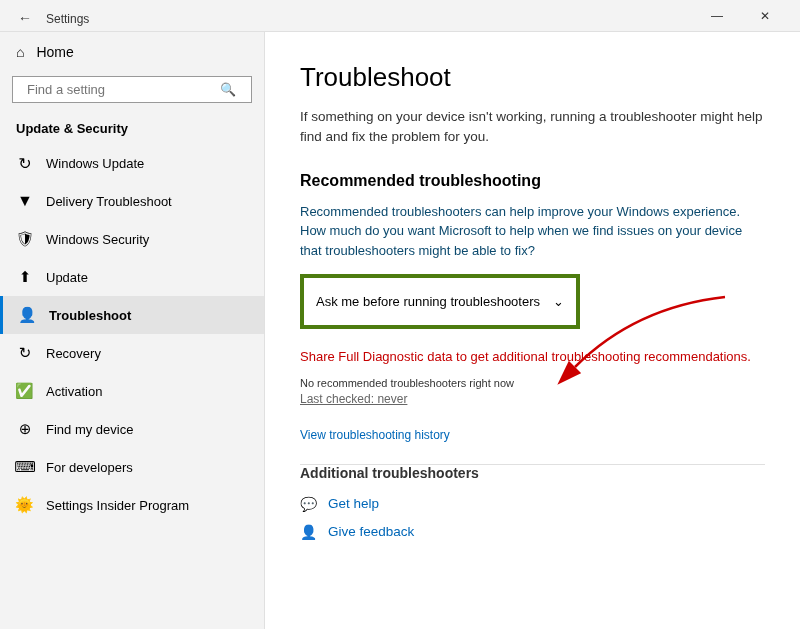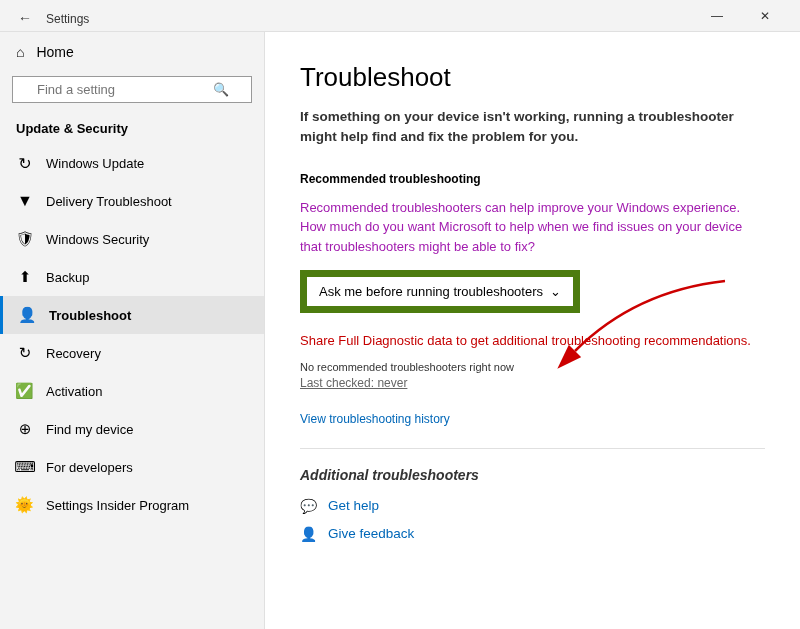--- a/index.html
+++ b/index.html
@@ -87,21 +87,21 @@
       font-size: 14px;
       color: #000;
     }
 
     .sidebar-search {
       margin: 4px 12px 12px 12px;
       display: flex;
       align-items: flex-start;
       border: 1px solid #999;
       background: white;
-      padding: 5px 24px;
+      padding: 5px 14px;
     }
     .sidebar-search input {
       border: none;
       outline: none;
       flex: 1;
       font-size: 13px;
       background: transparent;
     }
     .sidebar-search .search-icon {
       color: #666;
@@ -152,44 +152,43 @@
       font-weight: 300;
       color: #000;
       margin-bottom: 14px;
     }
 
     .page-desc {
       font-size: 13.5px;
       color: #333;
       line-height: 1.5;
       margin-bottom: 24px;
-      font-weight: bold;
     }
 
     .section-title {
-      font-size: 12px;
+      font-size: 16px;
       font-weight: 600;
       color: #000;
       margin-bottom: 12px;
     }
 
     .section-desc {
       font-size: 13px;
-      color: #a21caf;
+      color: #0c4a6e;
       line-height: 1.5;
       margin-bottom: 14px;
     }
 
     .dropdown-btn {
       display: flex;
       align-items: center;
       justify-content: space-between;
-      border: 7px solid #4d7c0f;
+      border: 4px solid #4d7c0f;
       background: white;
-      padding: 7px 12px;
+      padding: 16px 12px;
       font-size: 13px;
       cursor: pointer;
       min-width: 280px;
       margin-bottom: 18px;
     }
 
     .link-red {
       color: #c50000;
       font-size: 13px;
       cursor: pointer;
@@ -220,22 +219,20 @@
       display: block;
       margin-bottom: 22px;
     }
 
     .additional-section-title {
       font-size: 14px;
       font-weight: 600;
       color: #333;
       margin-bottom: 14px;
       border-top: 1px solid #e0e0e0;
-      padding-top: 18px;
-      font-style: italic;
     }
 
     .action-link {
       display: flex;
       align-items: center;
       gap: 10px;
       font-size: 13.5px;
       color: #0067b8;
       cursor: pointer;
       text-decoration: none;
@@ -300,21 +297,21 @@
     <div class="sidebar-item">
       <span class="icon" style="font-size:16px;">▼</span>
       <span>Delivery Troubleshoot</span>
     </div>
     <div class="sidebar-item">
       <span class="icon" style="font-size:15px;">🛡</span>
       <span>Windows Security</span>
     </div>
     <div class="sidebar-item">
       <span class="icon" style="font-size:15px;">⬆</span>
-      <span>Backup</span>
+      <span>Update</span>
     </div>
     <div class="sidebar-item active">
       <span class="icon" style="font-size:15px;">👤</span>
       <span>Troubleshoot</span>
     </div>
     <div class="sidebar-item">
       <span class="icon" style="font-size:15px;">↻</span>
       <span>Recovery</span>
     </div>
     <div class="sidebar-item">

